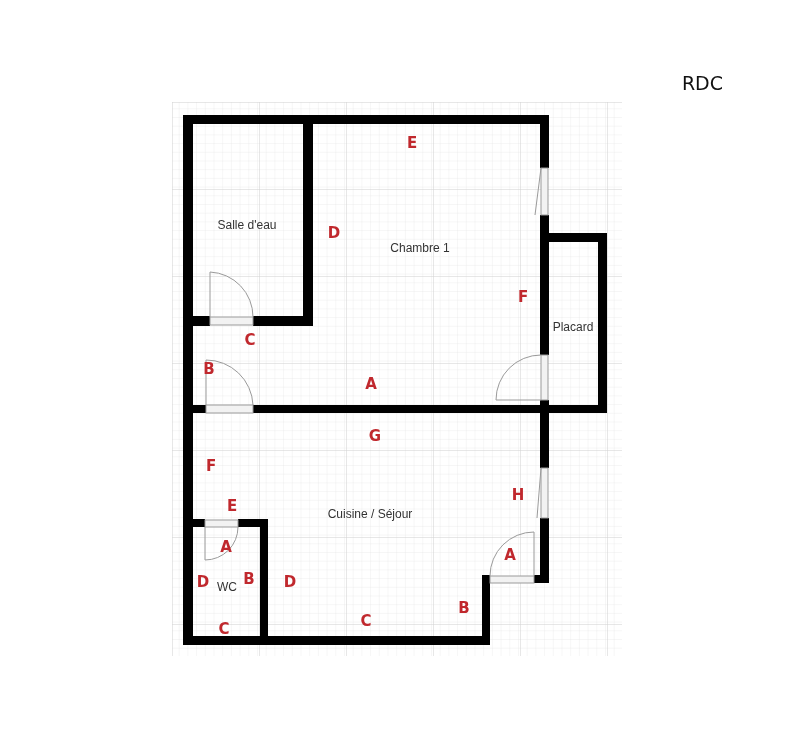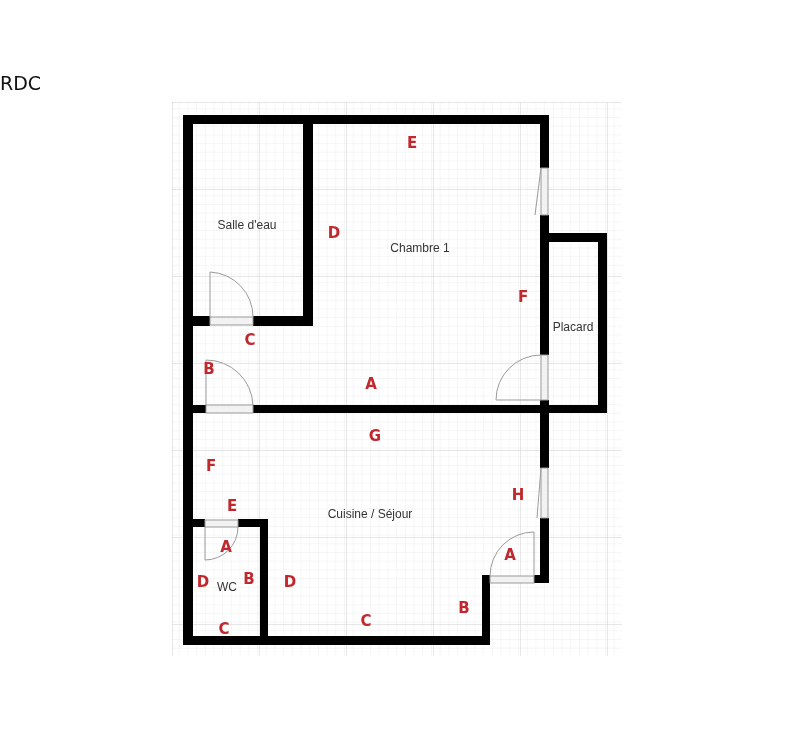--- a/index.html
+++ b/index.html
@@ -1,17 +1,17 @@
 <!DOCTYPE html>
 <html><head>
   <meta charset="utf-8">
   <style>
     html, body { margin: 0; padding: 0; background: #ffffff; }
     body { width: 800px; height: 740px; position: relative; overflow: hidden; font-family: "Liberation Sans", sans-serif; }
-    .title { position: absolute; left: 0; width: 723px; top: 72px; text-align: left; font-size: 19px; color: #111111; font-family: "DejaVu Sans", sans-serif; }
+    .title { position: absolute; left: 0; width: 723px; top: 72px; text-align: right; font-size: 19px; color: #111111; font-family: "DejaVu Sans", sans-serif; }
     svg { position: absolute; left: 0; top: 0; }
     .room-label { font-family: "Liberation Sans", sans-serif; font-size: 12px; fill: #333333; }
     .zone-letter { font-family: "DejaVu Sans", sans-serif; font-size: 15px; font-weight: bold; fill: #c0282d; }
   </style>
 </head>
 <body>
 
 <div class="title">RDC</div>
 
 <svg width="800" height="740" viewBox="0 0 800 740">

